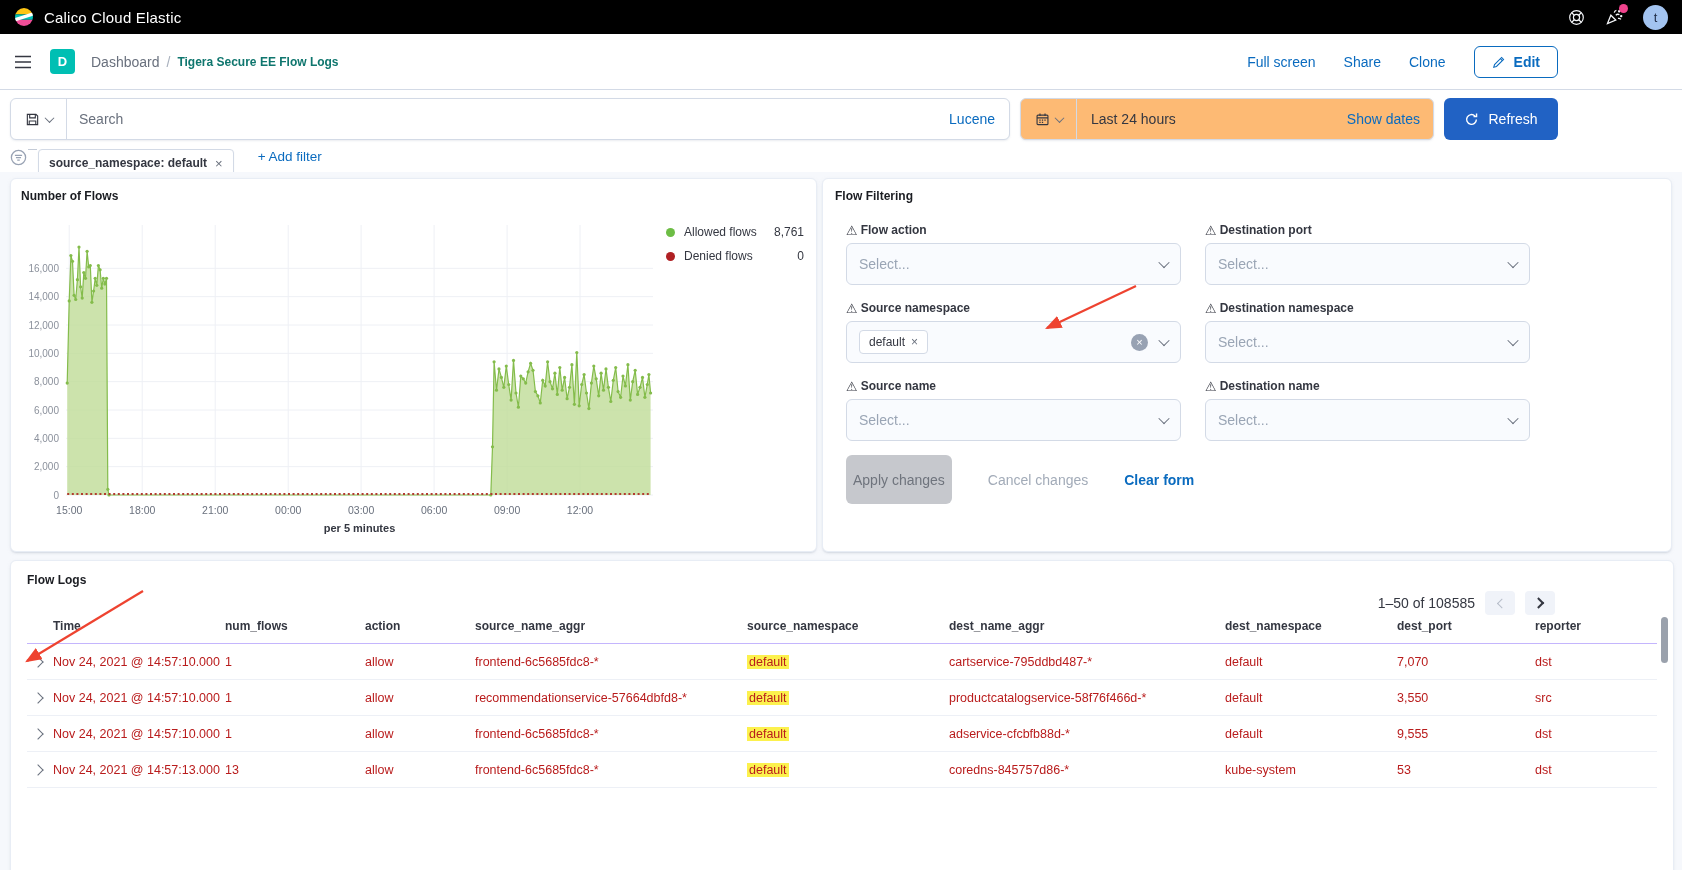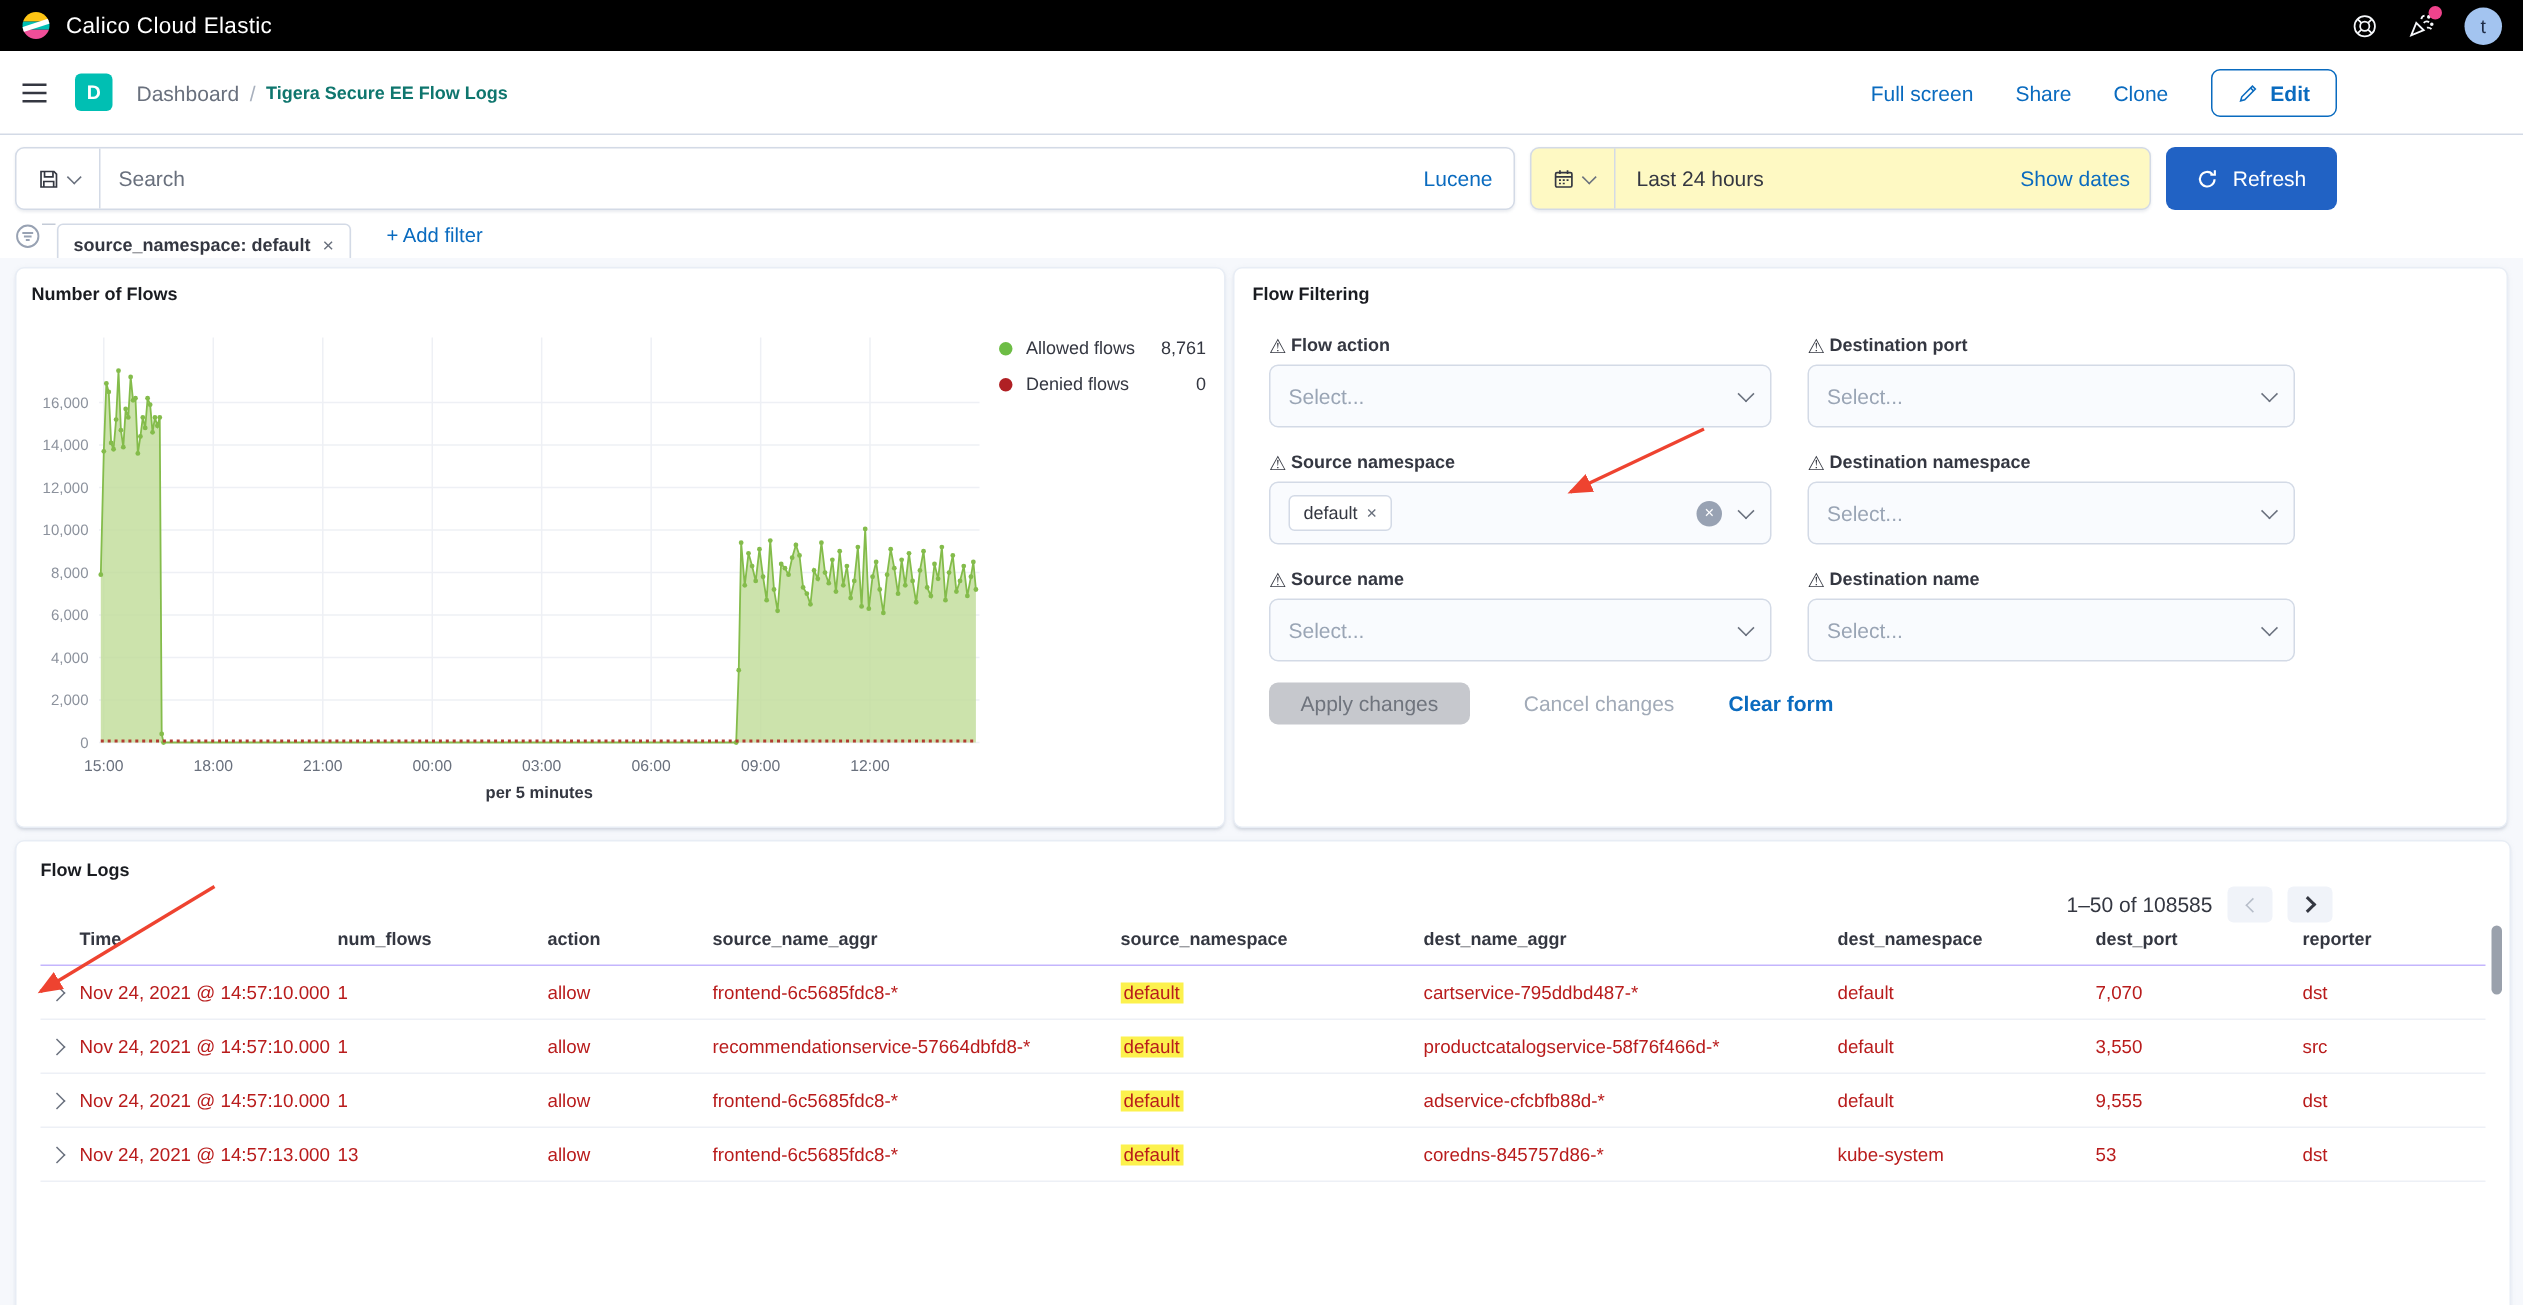--- a/index.html
+++ b/index.html
@@ -32,21 +32,21 @@
   .edit-btn{height:32px;padding:0 17px;border:1px solid #0a6bbf;border-radius:6px;color:#0a6bbf;font-size:14px;
     font-weight:700;display:flex;align-items:center;gap:8px;background:#fff;cursor:pointer;font-family:inherit}
   
   .query-row{display:flex;margin:8px 124px 0 10px;gap:10px;height:42px}
   .search-box{flex:1;display:flex;align-items:center;border:1px solid #d3dae6;border-radius:6px;background:#fff;
     box-shadow:0 1px 2px rgba(152,162,179,.2)}
   .seg{width:55px;height:100%;display:flex;align-items:center;justify-content:center;gap:6px;border-right:1px solid #d3dae6;color:#343741;cursor:pointer}
   .search-box input{flex:1;border:none;outline:none;font-size:14px;padding:0 12px;font-family:inherit;color:#343741;background:transparent}
   .search-box input::placeholder{color:#69707d}
   .lucene{color:#0a6bbf;font-size:14px;margin-right:14px;cursor:pointer}
-  .date-box{width:412px;display:flex;align-items:center;border:1px solid #d3dae6;border-radius:6px;background:#fef9c3;
+  .date-box{width:412px;display:flex;align-items:center;border:1px solid #d3dae6;border-radius:6px;background:#fdba74;
     box-shadow:0 1px 2px rgba(152,162,179,.2)}
   .time-range{margin-left:14px;font-size:14px;color:#343741;cursor:pointer}
   .show-dates{margin-left:auto;margin-right:13px;color:#0a6bbf;font-size:14px;cursor:pointer}
   .refresh-btn{width:114px;background:#2162c4;border:none;border-radius:6px;color:#fff;font-size:14px;font-weight:500;
     display:flex;align-items:center;justify-content:center;gap:9px;cursor:pointer;font-family:inherit}
   
   .filter-row{display:flex;align-items:flex-start;margin:9px 0 0 10px}
   .connector{width:9px;height:1px;background:#c4cbd7;margin:0 1px}
   .pill{display:flex;align-items:center;gap:8px;border:1px solid #d3dae6;background:#fff;border-radius:4px;height:26px;
     padding:0 10px;font-size:12px;font-weight:600;color:#343741;box-shadow:0 1px 1px rgba(152,162,179,.25);cursor:pointer}
@@ -80,21 +80,21 @@
   .fselect .ph{color:#9aa5b5;font-size:14px}
   .chev{display:inline-block;width:7px;height:7px;border-top:1.6px solid #69707d;border-right:1.6px solid #69707d}
   .chev.down{transform:rotate(135deg) translate(-1px,1px)}
   .fselect .chev{margin-left:auto}
   .tag{display:flex;align-items:center;gap:6px;border:1px solid #d3dae6;background:#fff;border-radius:4px;
     padding:4px 9px;font-size:12px;color:#343741;cursor:pointer}
   .tag .x{color:#69707d;font-size:12px}
   .clear-circle{width:17px;height:17px;border-radius:50%;background:#98a2b3;color:#fff;font-size:11px;line-height:1;
     display:flex;align-items:center;justify-content:center;margin-left:auto;margin-right:12px;cursor:pointer}
   .ff-buttons{display:flex;align-items:center;gap:36px;padding:14px 0 0 23px}
-  .apply-btn{height:28px;padding:0 21px;background:#c6c8cd;color:#6f747d;border:none;border-radius:6px;
+  .apply-btn{height:49px;padding:0 7px;background:#c6c8cd;color:#6f747d;border:none;border-radius:6px;
     font-size:14px;font-weight:500;font-family:inherit}
   .cancel-btn{color:#a2abb8;font-size:14px;cursor:pointer}
   .clear-btn{color:#0a6bbf;font-size:14px;font-weight:600;cursor:pointer}
   
   .logs-pag{position:absolute;top:30px;right:118px;display:flex;align-items:center;gap:10px;font-size:14px;color:#343741}
   .pag-btn{width:30px;height:24px;border-radius:4px;background:#f0f3f9;display:flex;align-items:center;justify-content:center;cursor:pointer}
   .pag-btn .chev{width:6px;height:6px}
   .pag-prev .chev{border-color:#b6bdc9;transform:rotate(-135deg) translate(-1px,1px)}
   .pag-next .chev{border-width:2px;border-color:#343741;transform:rotate(45deg) translate(-1px,1px)}
   .lgrid{display:grid;grid-template-columns:26px 172px 140px 110px 272px 202px 276px 172px 138px auto;align-items:center;margin:0 16px}

